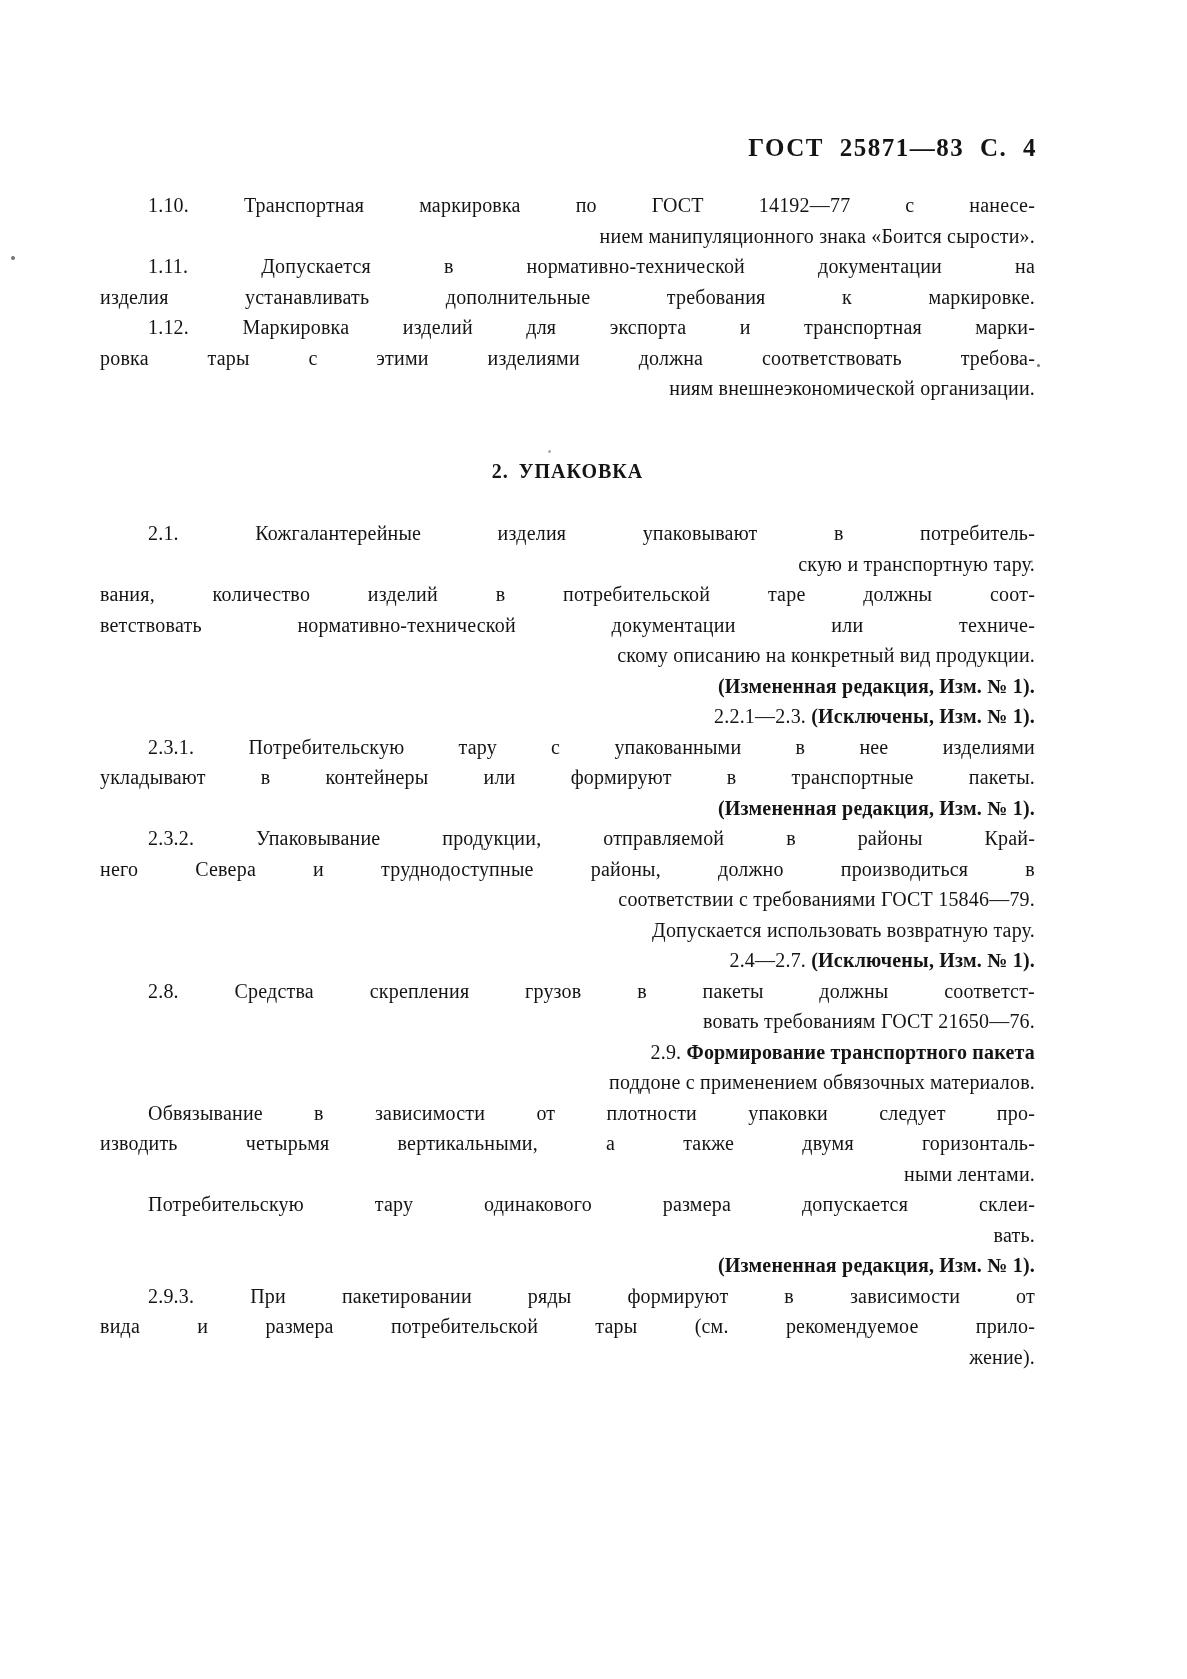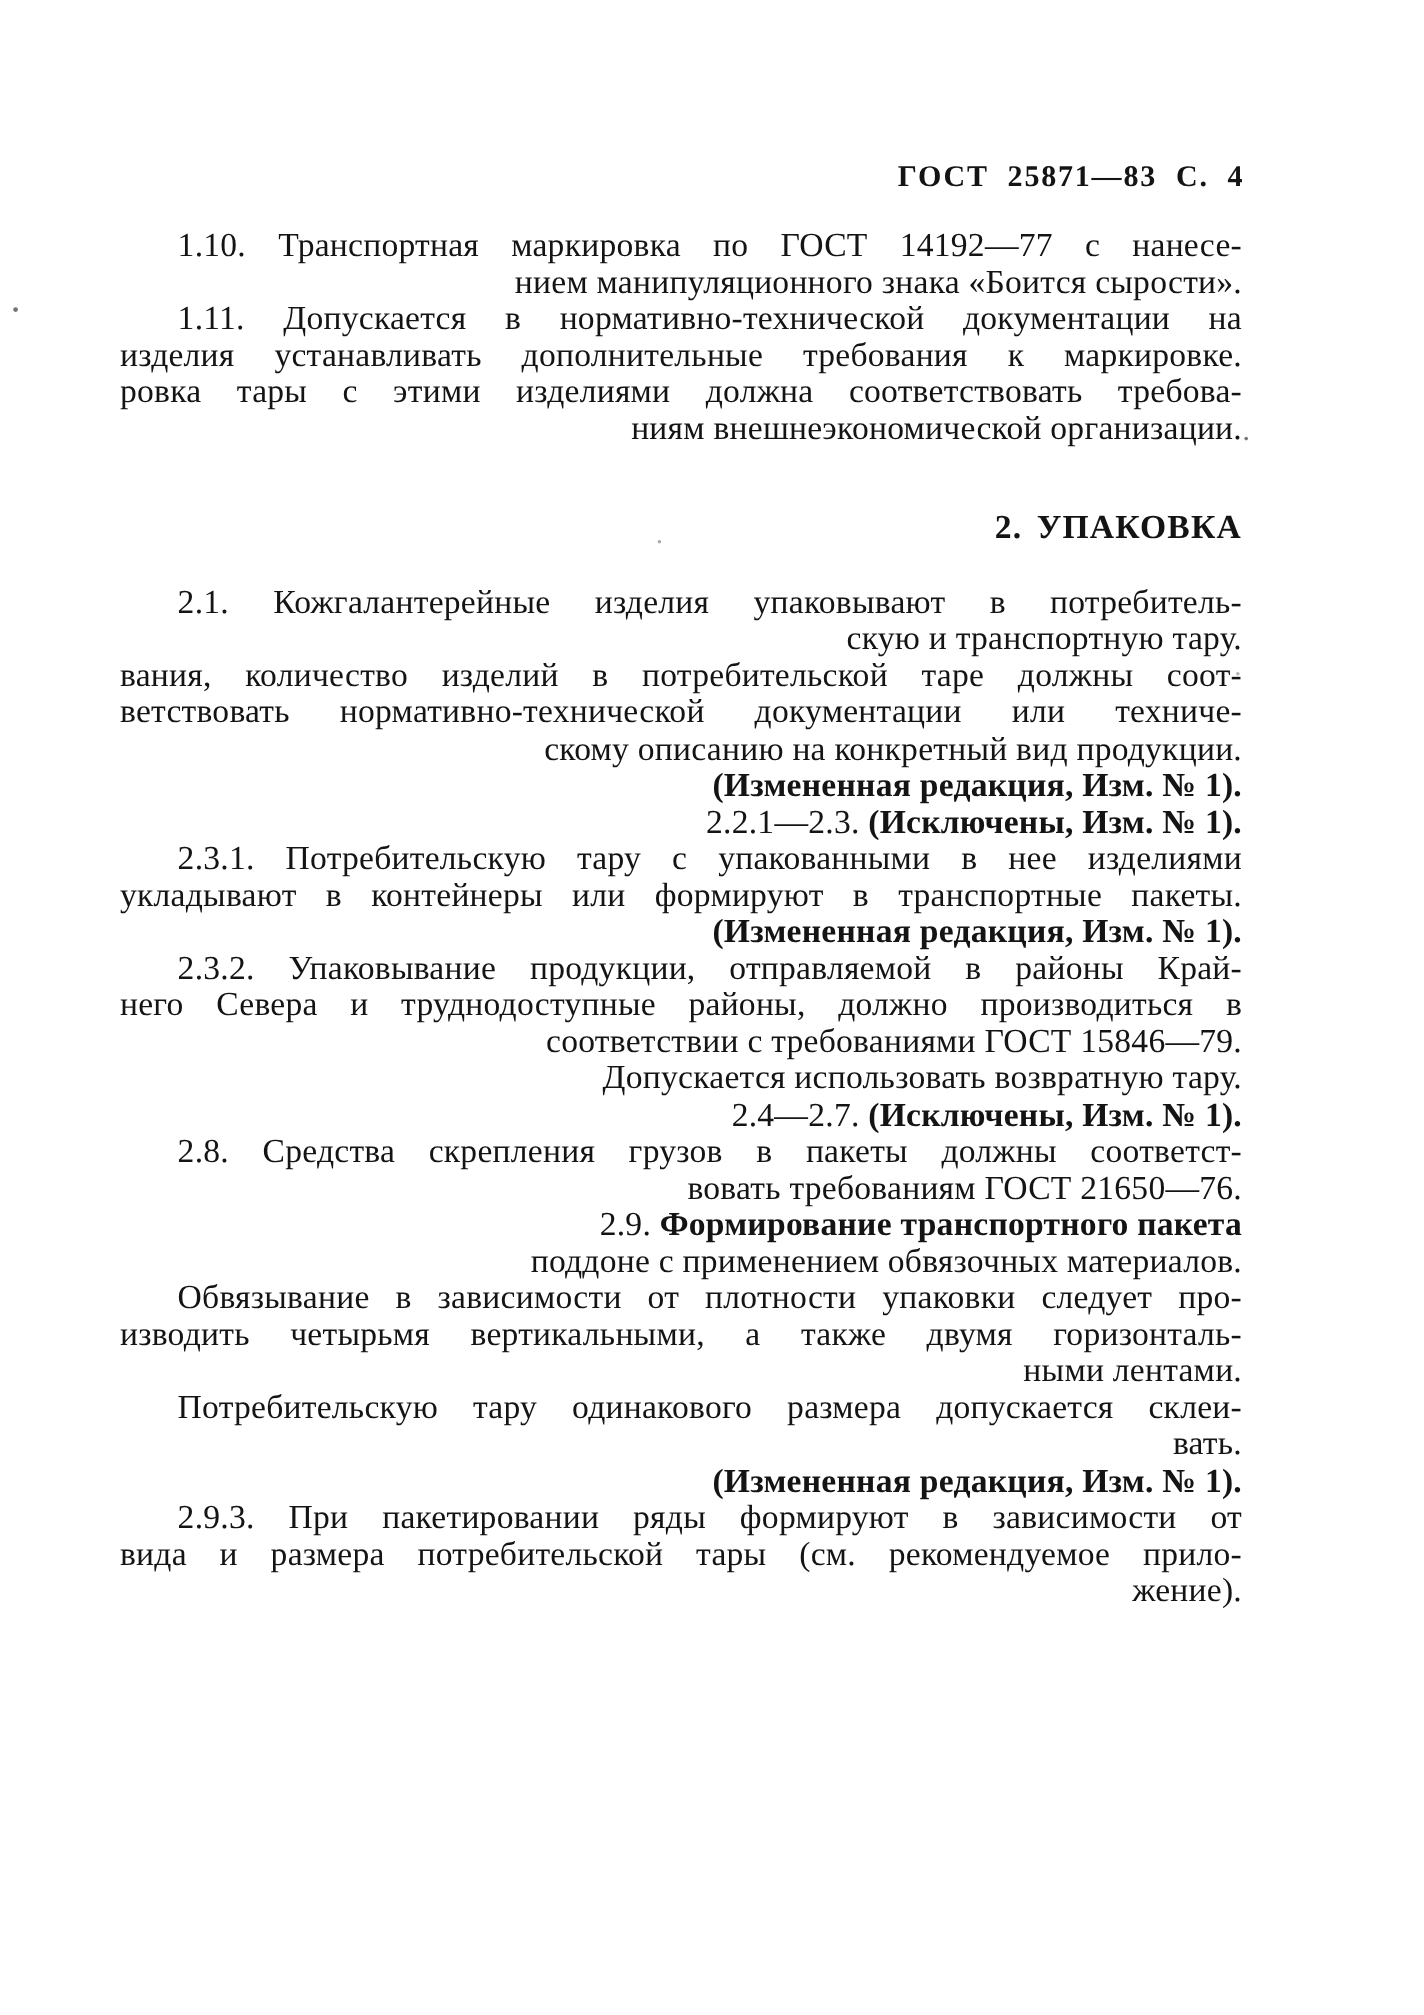--- a/index.html
+++ b/index.html
@@ -26,30 +26,31 @@
     font-size: 25px;
     letter-spacing: 1.5px;
     word-spacing: 8px;
     line-height: 30px;
   }
   .doc-body {
     position: absolute;
     left: 100px;
     top: 190px;
     width: 935px;
-    font-size: 28px;
+    font-size: 20px;
     line-height: 30.5px;
     letter-spacing: 0.2px;
   }
   .para { margin: 0; }
   .para.heading {
     margin-top: 52px;
     margin-bottom: 32px;
   }
   .para.heading .line {
+    text-align: center;
     font-weight: 700;
     letter-spacing: 1px;
     word-spacing: 4px;
   }
   .line { text-align: right; }
   .line.j {
     text-align: justify;
     text-align-last: justify;
   }
   .line.indent { text-indent: 48px; }
@@ -72,20 +73,21 @@
   <div class="doc-body">
       <div class="para">
         <div class="line j indent"><span>1.10. Транспортная маркировка по ГОСТ 14192—77 с нанесе-</span></div>
         <div class="line"><span>нием манипуляционного знака «Боится сырости».</span></div>
       </div>
       <div class="para">
         <div class="line j indent"><span>1.11. Допускается в нормативно-технической документации на</span></div>
         <div class="line j"><span>изделия устанавливать дополнительные требования к маркировке.</span></div>
       </div>
       <div class="para">
+        <div class="line j indent"><span>1.12. Маркировка изделий для экспорта и транспортная марки-</span></div>
         <div class="line j"><span>ровка тары с этими изделиями должна соответствовать требова-</span></div>
         <div class="line"><span>ниям внешнеэкономической организации.</span></div>
       </div>
       <div class="para heading">
         <div class="line"><span class="b">2. УПАКОВКА</span></div>
       </div>
       <div class="para">
         <div class="line j indent"><span>2.1. Кожгалантерейные изделия упаковывают в потребитель-</span></div>
         <div class="line"><span>скую и транспортную тару.</span></div>
       </div>

